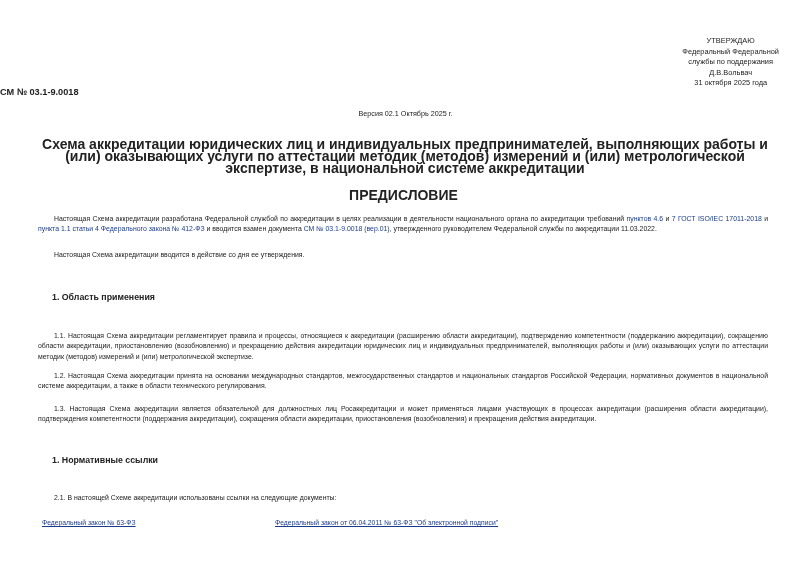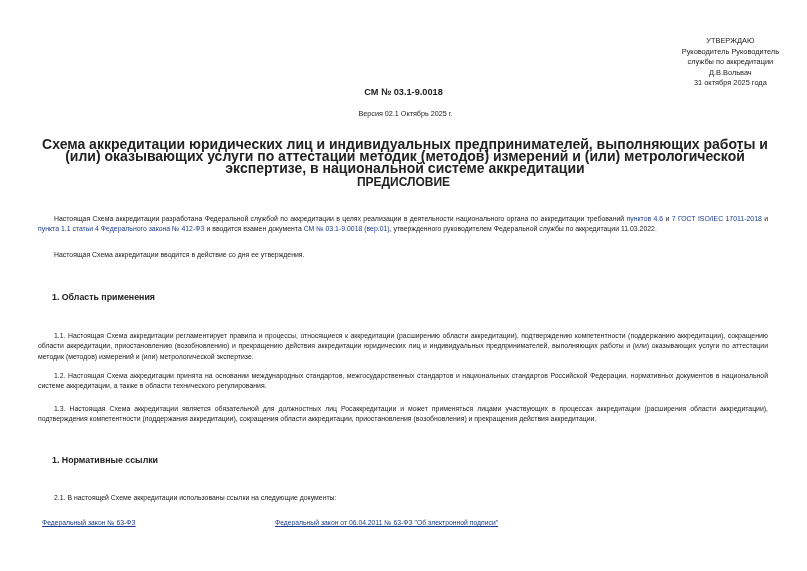--- a/index.html
+++ b/index.html
@@ -5,54 +5,54 @@
     html, body { margin: 0; padding: 0; background: #ffffff; }
     body {
       width: 807px; height: 571px; overflow: hidden; position: relative;
       font-family: "Liberation Sans", sans-serif; color: #222; font-size: 7px;
     }
     .approve {
       position: absolute; right: 28px; top: 36px; text-align: center;
       font-size: 7.4px; line-height: 10.6px;
     }
     .doc-code {
-      position: absolute; left: 0; width: 807px; top: 87px; text-align: center;
+      position: absolute; left: 0; width: 807px; top: 87px; text-align: left;
       font-weight: bold; font-size: 9.2px;
     }
     .version {
       position: absolute; left: 2px; width: 807px; top: 109px; text-align: center;
       font-size: 7.2px;
     }
     .title {
       position: absolute; left: 30px; width: 750px; top: 138px; text-align: center;
       font-weight: bold; font-size: 14px; line-height: 12px;
     }
     .section-heading-center {
-      position: absolute; left: 0; width: 807px; top: 175px; text-align: center;
-      font-weight: bold; font-size: 12px;
+      position: absolute; left: 0; width: 807px; top: 187px; text-align: center;
+      font-weight: bold; font-size: 14px;
     }
     .para {
       position: absolute; left: 38px; width: 730px; font-size: 6.9px; line-height: 10.4px;
       text-align: justify; text-indent: 16px;
     }
     .para a { color: #1a3b8c; text-decoration: none; }
     .h2 {
       position: absolute; left: 52px; font-weight: bold; font-size: 8.8px; text-align: center;
     }
     .footer-link {
       position: absolute; top: 519px; font-size: 6.8px; color: #1a3b8c;
     }
   </style>
 </head>
 <body>
 
 <div class="approve">
   <div>УТВЕРЖДАЮ</div>
-  <div>Руководитель Руководитель</div>
-  <div>службы по аккредитации</div>
+  <div>Федеральный Федеральной</div>
+  <div>службы по поддержания</div>
   <div>Д.В.Вольвач</div>
   <div>31 октября 2025 года</div>
 </div>
 
 <div class="doc-code">СМ № 03.1-9.0018</div>
 <div class="version">Версия 02.1 Октябрь 2025 г.</div>
 <div class="title">Схема аккредитации юридических лиц и индивидуальных предпринимателей, выполняющих работы и (или) оказывающих услуги по аттестации методик (методов) измерений и (или) метрологической экспертизе, в национальной системе аккредитации</div>
 
 <div class="section-heading-center">ПРЕДИСЛОВИЕ</div>
 

